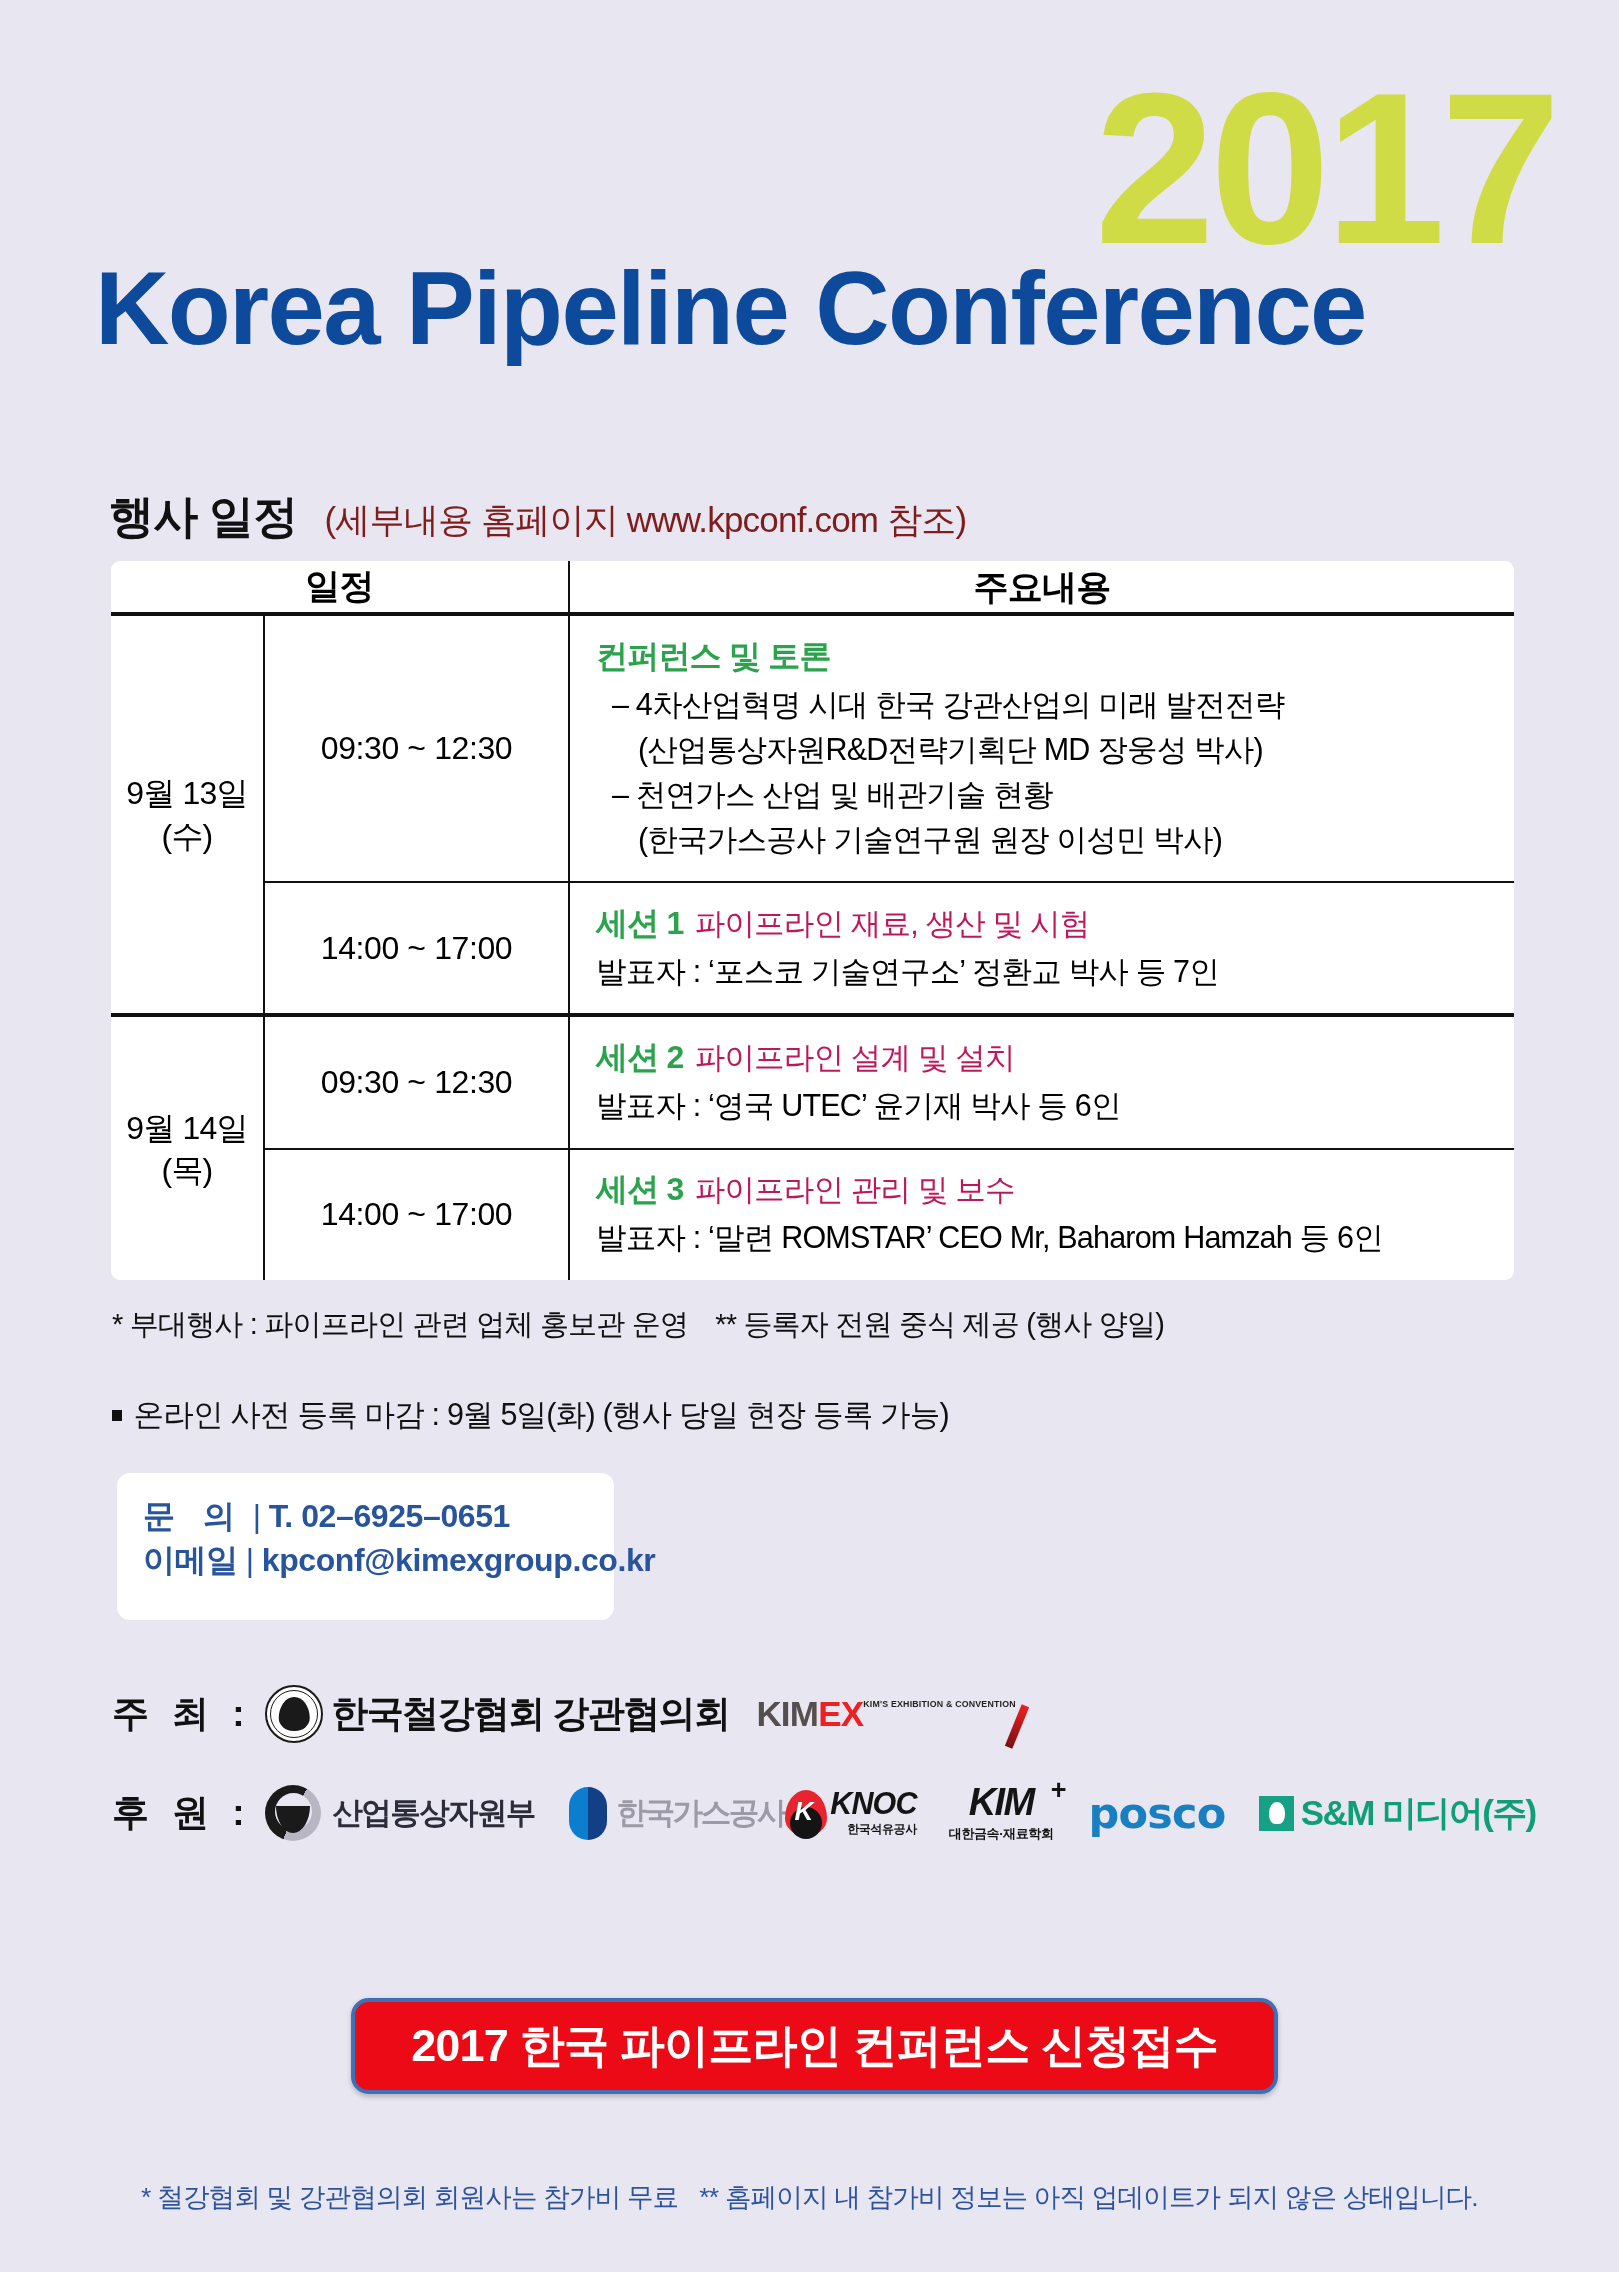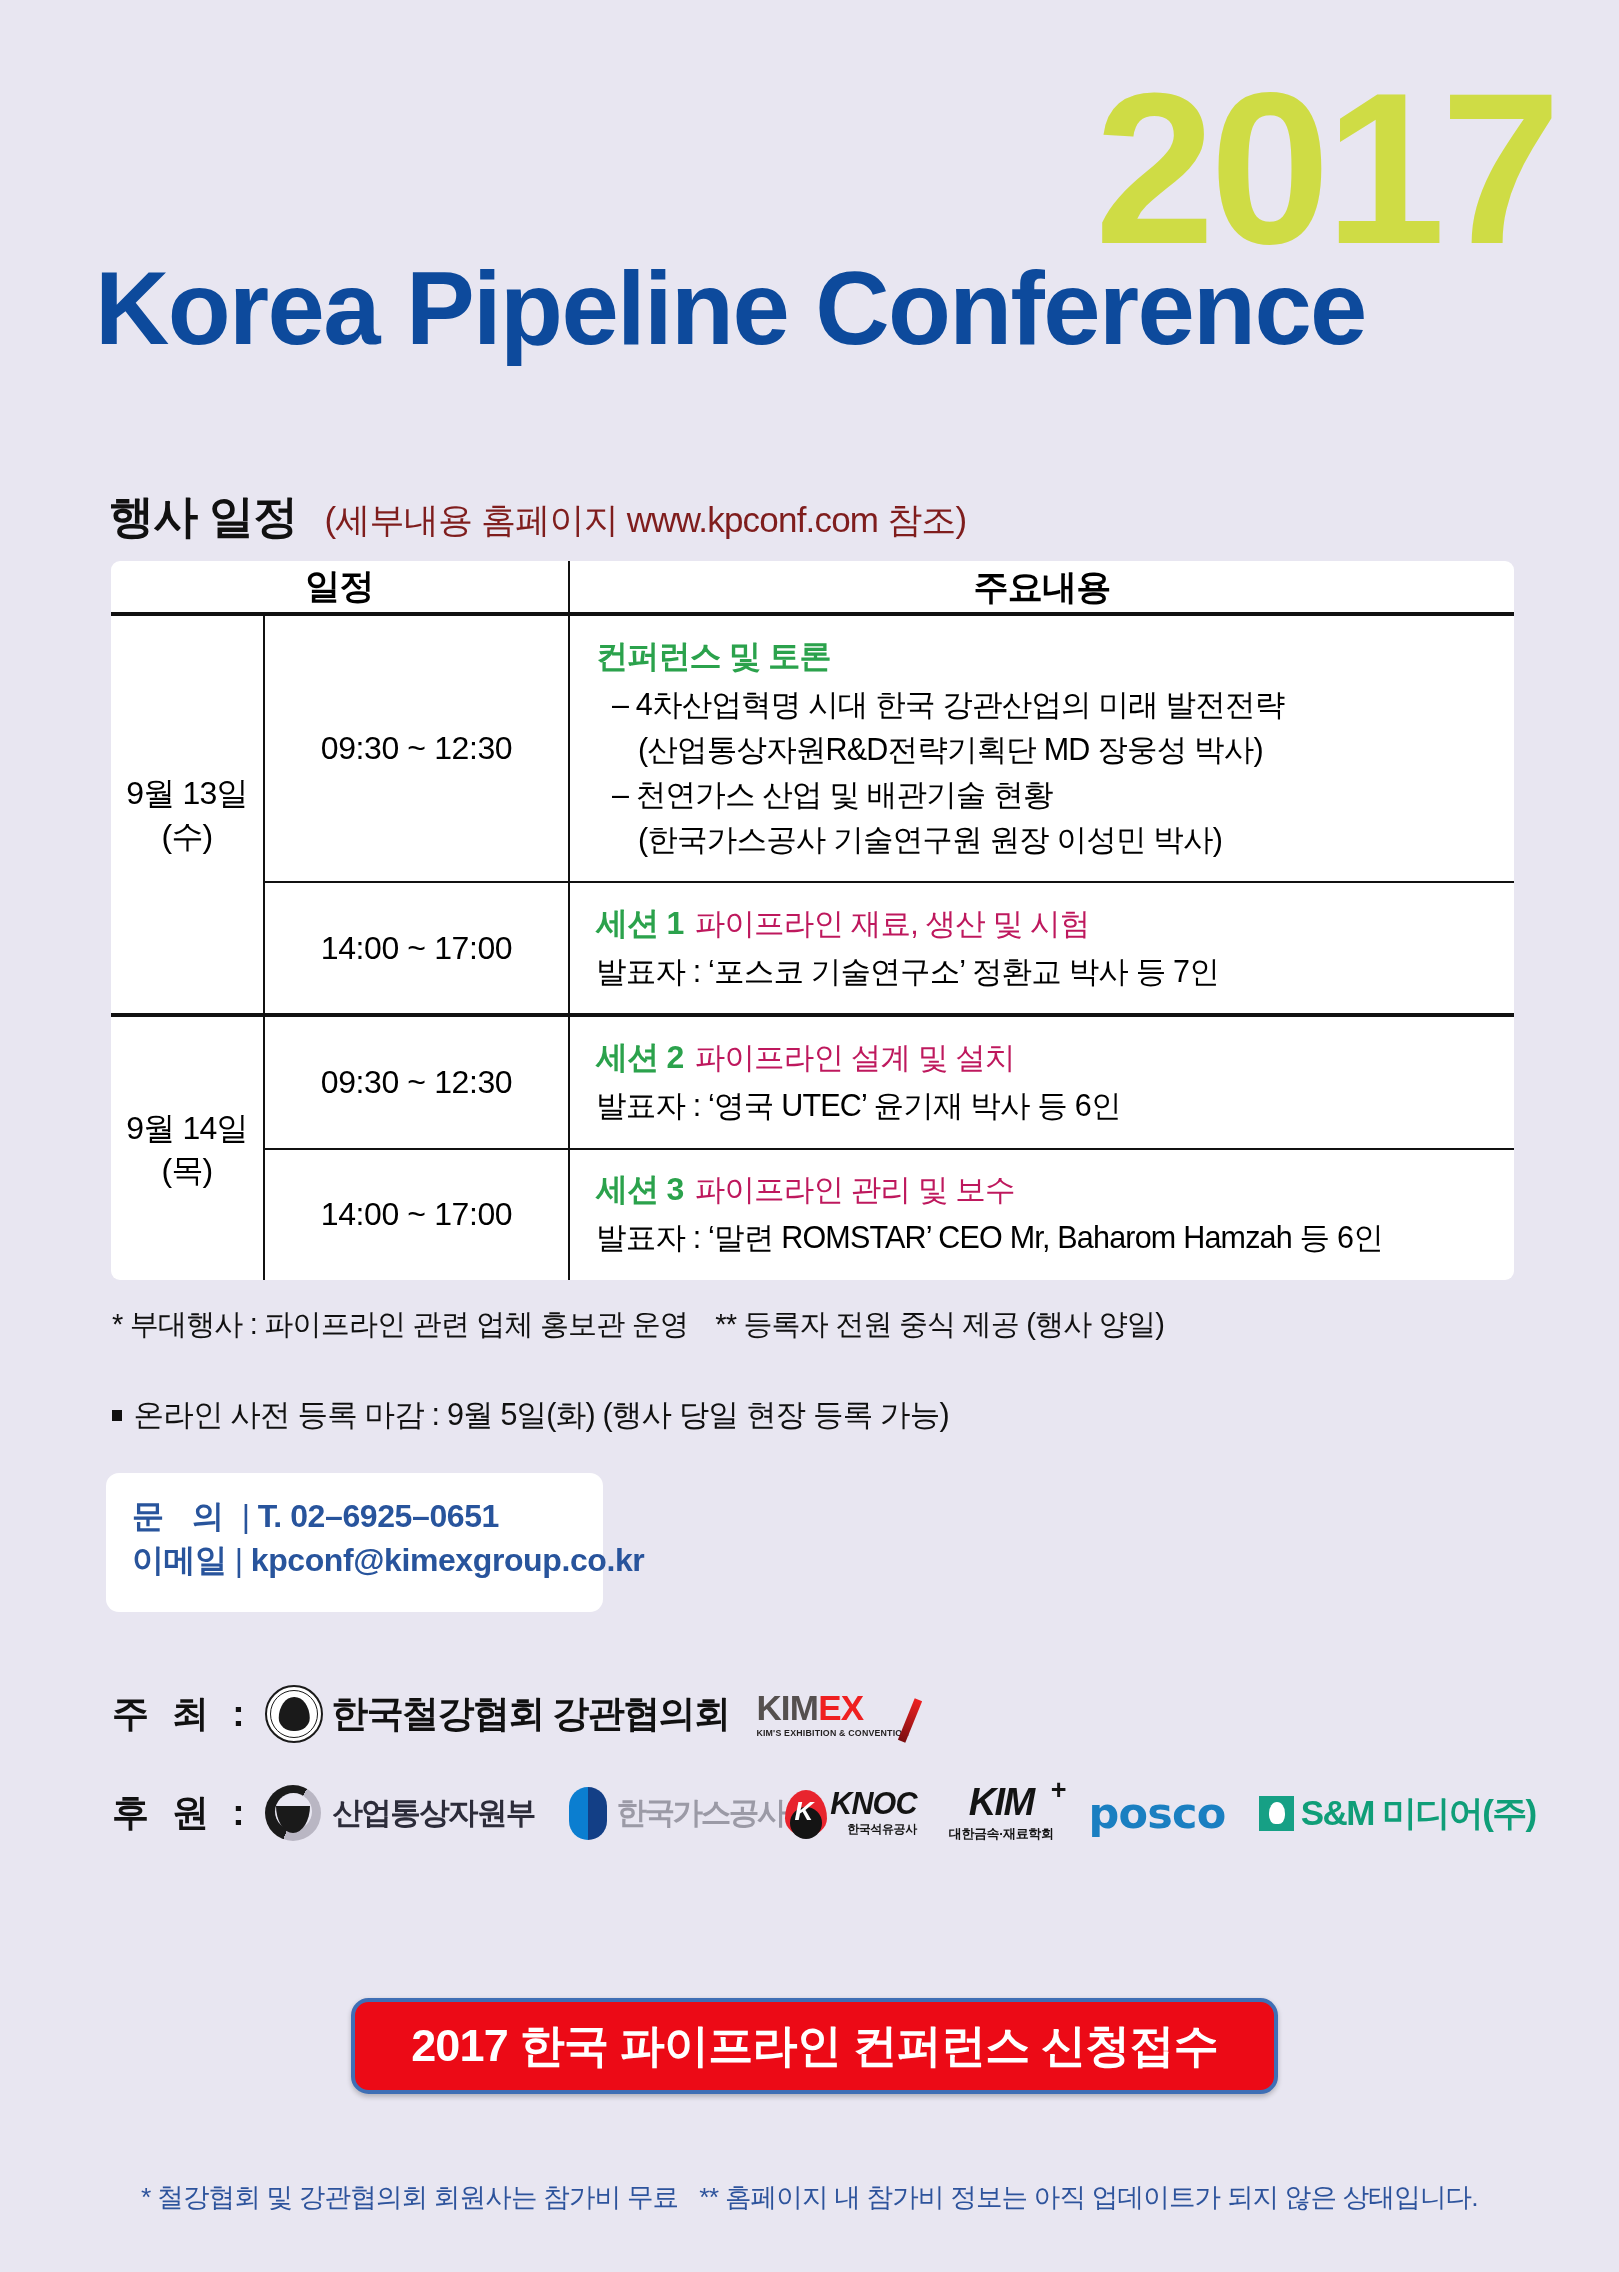--- a/index.html
+++ b/index.html
@@ -211,26 +211,26 @@
   #note-register-marker {
     display: inline-block;
     width: 10.4px; height: 10.4px;
     background: #111;
     margin-right: 11.2px;
   }
 
   
   #contact-box {
     position: absolute;
-    left: 106px;
+    left: 117px;
     top: 1473px;
     width: 497px;
     background: #ffffff;
     border-radius: 13px;
-    padding: 21px 0 30px 26px;
+    padding: 21px 0 38px 26px;
   }
   .contact-line {
     font-size: 32px;
     color: #28549c;
     font-weight: 700;
     letter-spacing: -0.4px;
     line-height: 1.38;
     white-space: nowrap;
   }
   .contact-line .sep { margin: 0 8px; font-weight: 400; }
@@ -292,21 +292,20 @@
     font-size: 37px;
     font-weight: 700;
     color: #111;
     letter-spacing: -1.6px;
     white-space: nowrap;
     margin-right: 27px;
   }
   
   .kimex-logo {
     display: flex;
-    flex-direction: column;
     align-items: flex-start;
     line-height: 1;
     position: relative;
   }
   .kimex-word {
     font-size: 35px;
     font-weight: 700;
     letter-spacing: -0.8px;
     white-space: nowrap;
   }

